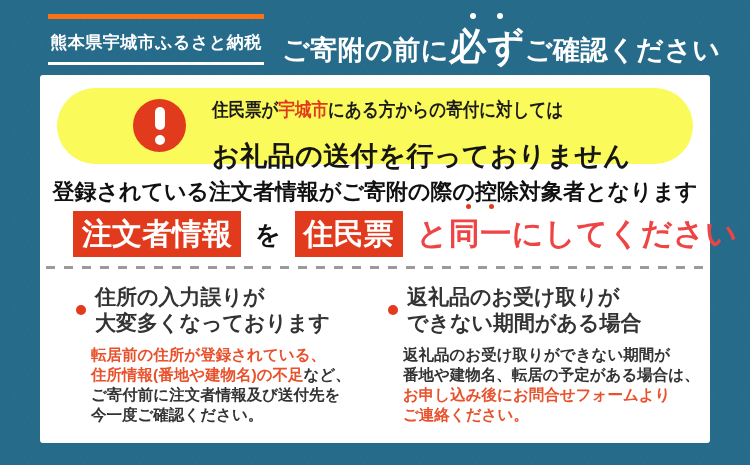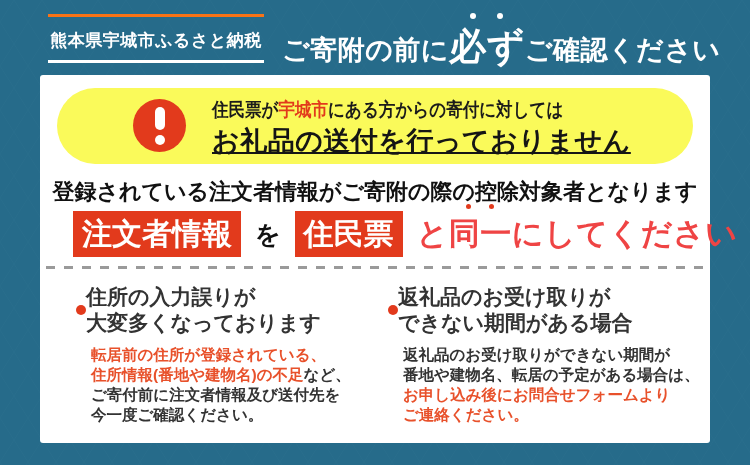--- a/index.html
+++ b/index.html
@@ -5,21 +5,21 @@
   * { margin:0; padding:0; box-sizing:border-box; }
   html,body { width:750px; height:465px; }
   body { font-family:"Liberation Sans","DejaVu Sans",sans-serif; }
   .stage { position:relative; width:750px; height:465px; overflow:hidden; }
   .bg { position:absolute; inset:0; display:block; }
 
   
   .brand {
     position:absolute; left:48px; top:14px; width:216px;
     text-align:center; color:#fff; font-weight:bold; font-size:17px;
-    border-top:3px solid #f97316; border-bottom:3px solid #fff;
+    border-top:5px solid #f97316; border-bottom:3px solid #fff;
     padding:12px 0 8px; letter-spacing:0.5px; white-space:nowrap;
   }
   .title {
     position:absolute; left:282px; top:14px; padding-top:14px;
     display:flex; align-items:baseline; color:#fff; font-weight:bold;
     font-size:27px; letter-spacing:0.5px; white-space:nowrap;
   }
   .title span { line-height:1; }
   .title .em { font-size:37px; position:relative; display:inline-block; }
   .em-dots { position:absolute; top:-15px; left:0; width:100%;
@@ -36,21 +36,21 @@
   .alert-icon { position:absolute; left:76px; top:11px; width:53px; height:53px;
     border-radius:50%; background:#E23A1C;
     display:flex; flex-direction:column; align-items:center; justify-content:center; }
   .ex-bar { width:10px; height:23px; background:#fff; border-radius:5px; }
   .ex-dot { width:10px; height:10px; background:#fff; border-radius:50%; margin-top:5px; }
   .alert-text { position:absolute; left:155px; top:9px; }
   .alert-l1 { font-size:19px; font-weight:bold; color:#1b1b1b; line-height:25px;
     white-space:nowrap; transform:scaleX(0.87); transform-origin:0 50%; }
   .alert-l1 .red { color:#E23A1C; }
   .alert-l2 { font-size:27px; font-weight:bold; color:#151515; line-height:33px;
-    letter-spacing:0.5px; white-space:nowrap; margin-top:3px;text-decoration:underline; }
+    letter-spacing:0.5px; white-space:nowrap; margin-top:18px; }
 
   
   .subtitle { position:absolute; top:102px; left:0; width:100%; text-align:center;
     font-size:22px; font-weight:bold; color:#111; white-space:nowrap; }
   .mainline { position:absolute; left:33px; top:136px;
     display:flex; align-items:center; gap:14px; white-space:nowrap; }
   .hl-box { background:#E23A1C; color:#fff; font-size:30px; font-weight:bold;
     line-height:1; padding:8px 9px; }
   .particle { font-size:25px; font-weight:bold; color:#111; }
   .rest { font-size:31px; font-weight:bold; color:#ef4444; letter-spacing:0.5px; }
@@ -59,21 +59,21 @@
   .em2 .em-dots i { background:#E23A1C; width:5px; height:5px; }
 
   
   .divider { position:absolute; top:191px; left:6px; right:6px; height:3px;
     background:repeating-linear-gradient(90deg,#9a9a9a 0 9px,transparent 9px 18px); }
 
   
   .col { position:absolute; top:209px; }
   .col-left  { left:36px;  width:302px; }
   .col-right { left:348px; width:315px; }
-  .col-head { display:flex; align-items:center; }
+  .col-head { display:flex; align-items:center; gap:9px; }
   .bullet { width:10px; height:10px; border-radius:50%; background:#E23A1C; flex:none; }
   .col-h { font-size:21px; font-weight:bold; color:#333; line-height:26px; }
   .col-body { margin:9px 0 0 15px; font-size:15.5px; font-weight:bold;
     line-height:20px; color:#333; white-space:nowrap; }
   .red-text { color:#E8512B; }
 </style>
 </head>
 <body>
 
 <div class="stage">

